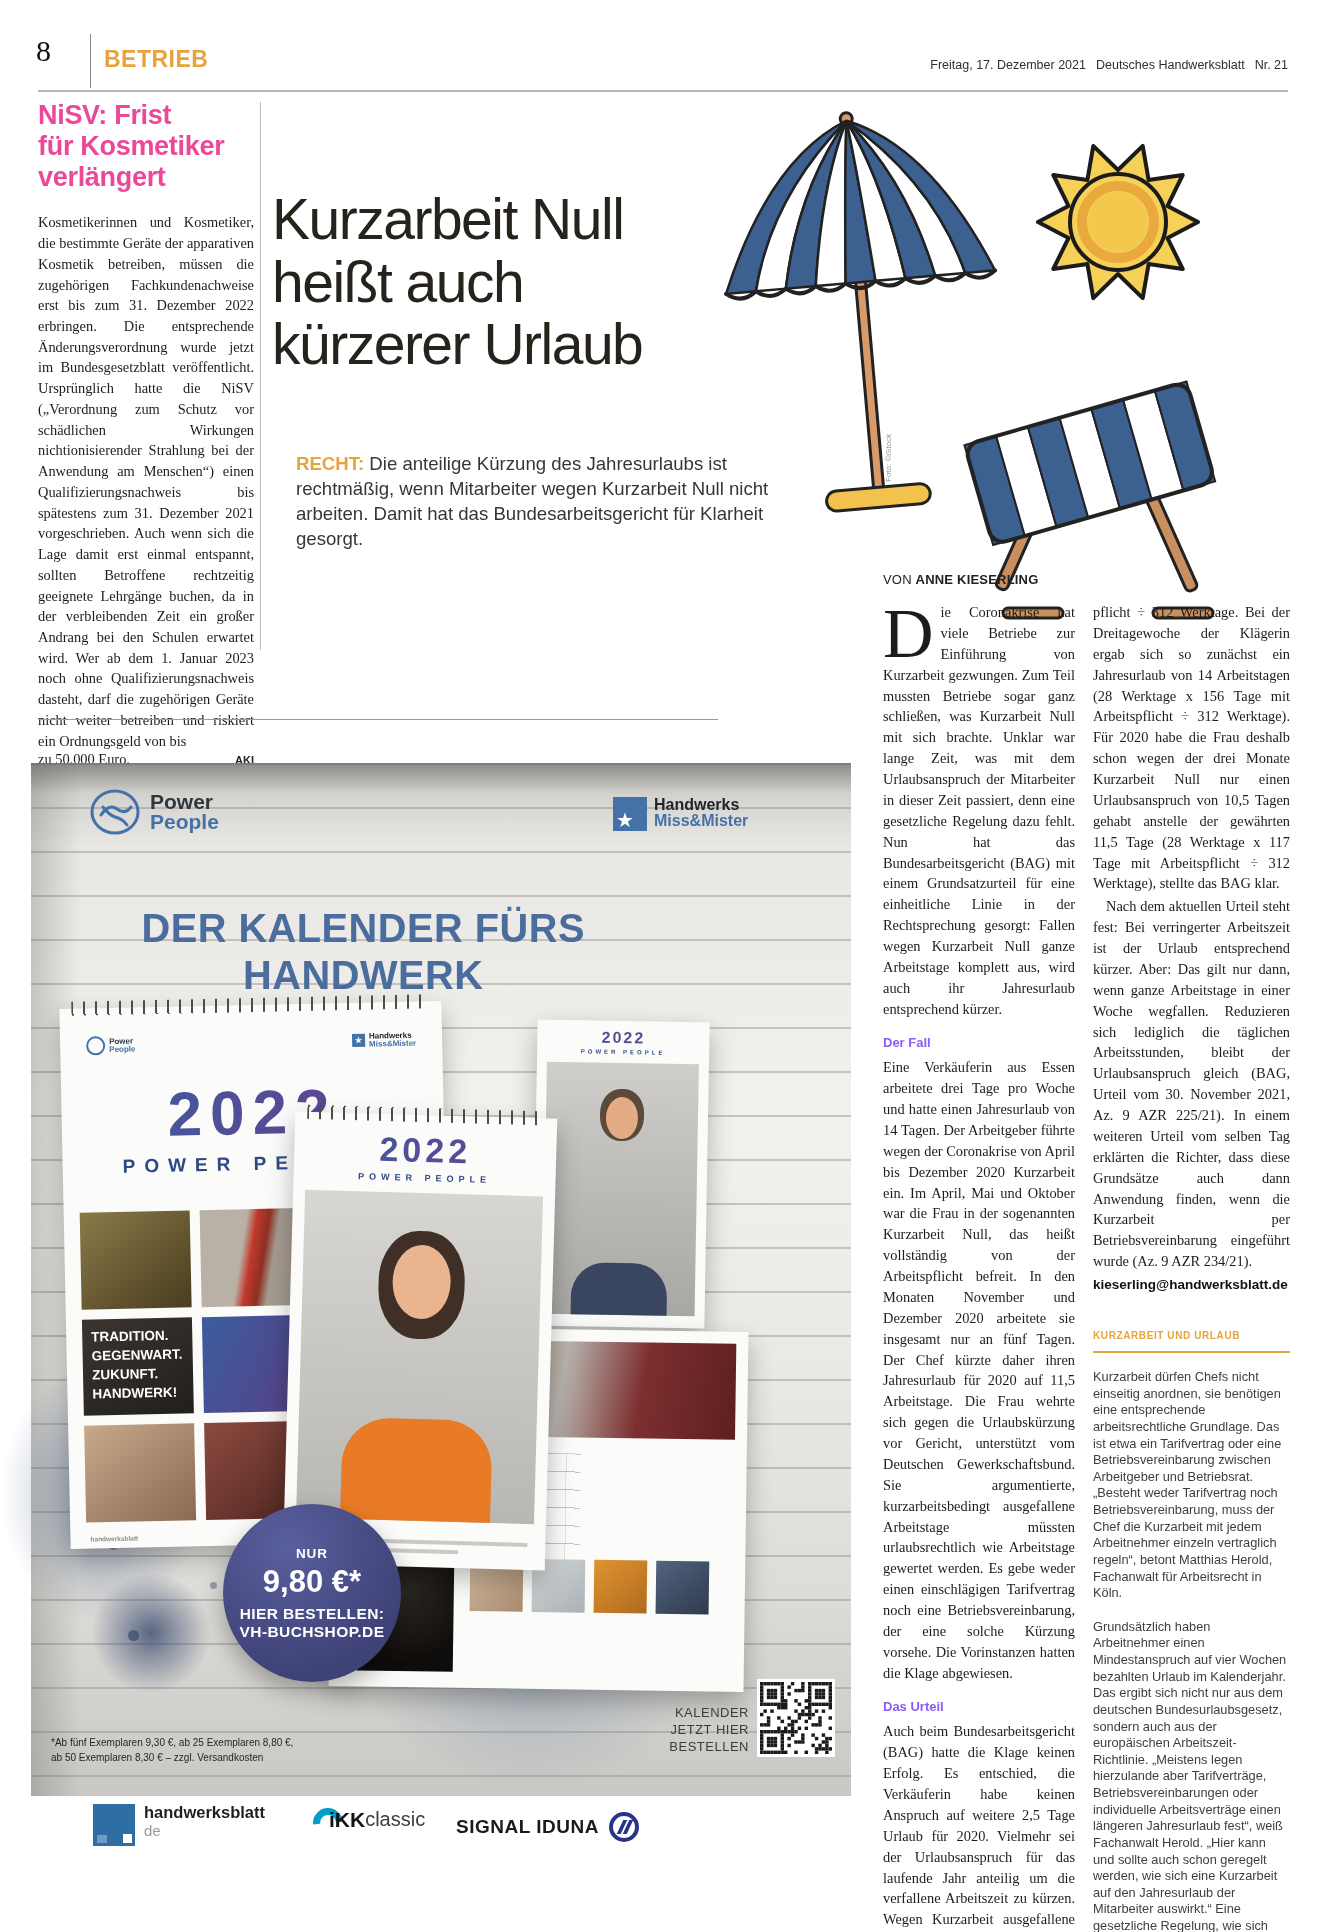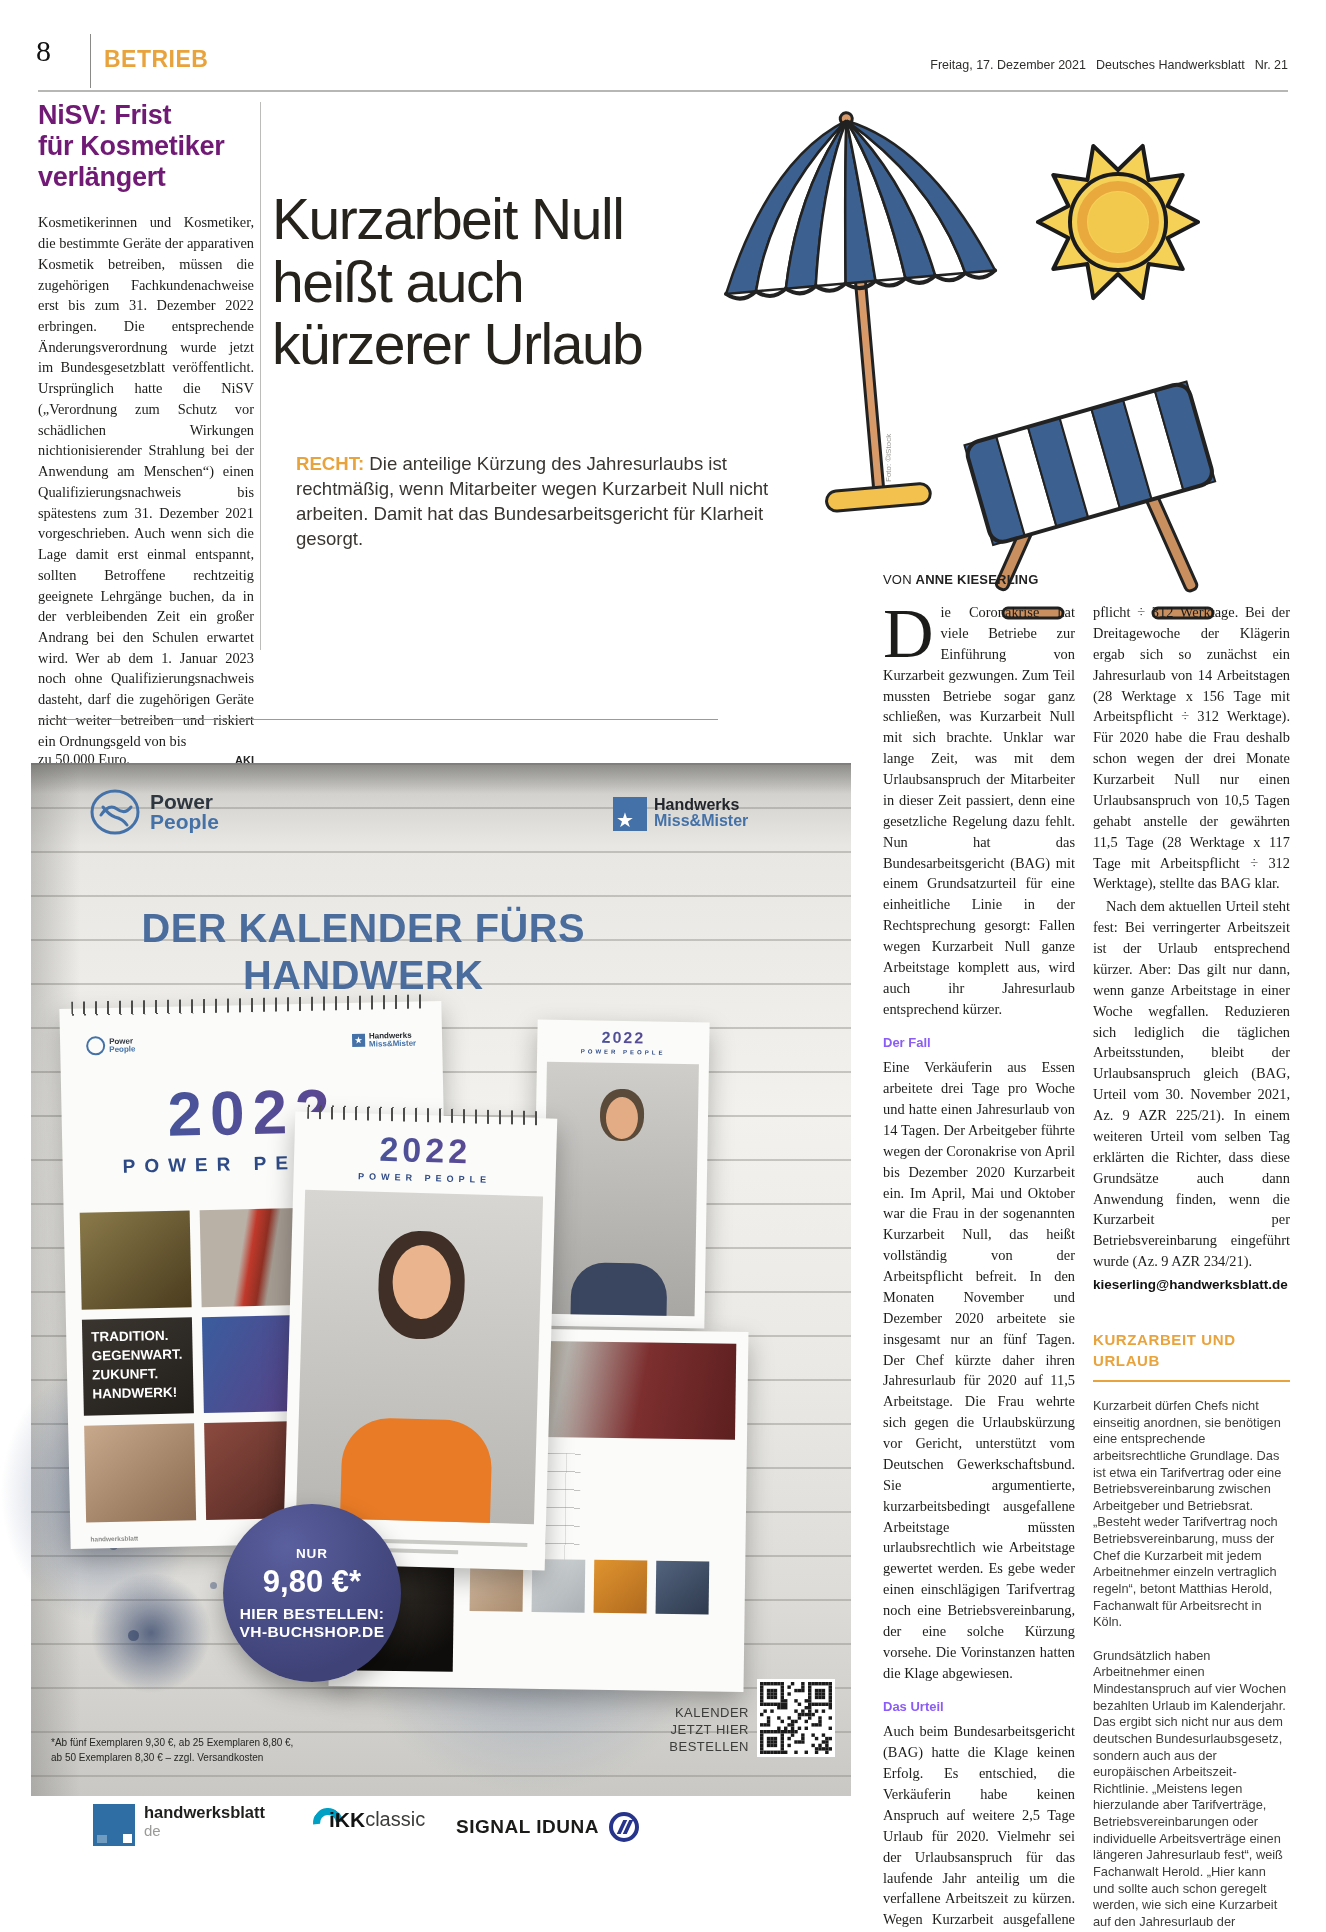--- a/index.html
+++ b/index.html
@@ -10,21 +10,21 @@
   
   .hdr-num{left:36px;top:34px;font-family:"Liberation Serif",serif;font-size:30px;color:#111;}
   .hdr-bar{left:90px;top:34px;width:1px;height:54px;background:#8a8a88;}
   .hdr-section{left:104px;top:46px;font-size:23px;font-weight:bold;letter-spacing:.5px;color:#E9A33C;}
   .hdr-date{right:38px;top:58px;font-size:12.5px;color:#2e2e2c;}
   .hdr-date span{margin-left:10px;}
   .hdr-rule{left:38px;top:90px;width:1250px;height:2px;background:#b7b7b4;}
 
   
   .nisv{left:38px;top:100px;width:216px;}
-  .nisv-title{font-size:27px;font-weight:bold;line-height:1.14;letter-spacing:-.3px;color:#701a75;}
+  .nisv-title{font-size:27px;font-weight:bold;line-height:1.14;letter-spacing:-.3px;color:#ec4899;}
   .nisv-body{margin-top:20px;font-family:"Liberation Serif",serif;font-size:14.4px;
              line-height:1.44;text-align:justify;color:#1c1c1a;}
   .nisv-end{display:flex;justify-content:space-between;align-items:baseline;
             font-family:"Liberation Serif",serif;font-size:14.4px;color:#1c1c1a;}
   .nisv-end .aki{font-family:"Liberation Sans",sans-serif;font-size:11px;font-weight:bold;color:#222;}
   .vrule1{left:260px;top:102px;width:1px;height:548px;background:#bcbcb9;}
 
   
   .headline{left:272px;top:188px;width:480px;font-size:57px;font-weight:500;line-height:1.1;
             letter-spacing:-1.5px;color:#26221c;}
@@ -44,21 +44,21 @@
   .dropcap{float:left;font-size:70px;line-height:56px;padding:4px 7px 0 0;color:#1c1c1a;}
   .subhead{font-family:"Liberation Sans",sans-serif;font-size:13px;font-weight:bold;
            color:#8b5cf6;text-align:left;margin:14px 0 5px 0;}
   .col p{margin:0 0 2px 0;}
   .indent{text-indent:13px;}
   .email{font-family:"Liberation Sans",sans-serif;font-size:13.5px;font-weight:bold;
          color:#111;margin-top:3px;text-align:left;}
 
   
   .infobox{margin-top:34px;font-family:"Liberation Sans",sans-serif;text-align:left;}
-  .infobox-title{font-size:15px;font-weight:bold;letter-spacing:.6px;color:#E9A33C;}
+  .infobox-title{font-size:10px;font-weight:bold;letter-spacing:.6px;color:#E9A33C;}
   .infobox-rule{height:2px;background:#E9A33C;margin:8px 0 16px 0;}
   .infobox p{font-size:12.8px;line-height:1.3;color:#3e3e3c;margin:0 0 17px 0;text-align:left;}
 
   
   .rule-ad{left:38px;top:719px;width:680px;height:1px;background:#9b9b98;}
 
   
   .ad{left:31px;top:763px;width:820px;height:1167px;}
   .ad-brick{position:absolute;left:0;top:0;width:100%;height:1033px;
      background:

